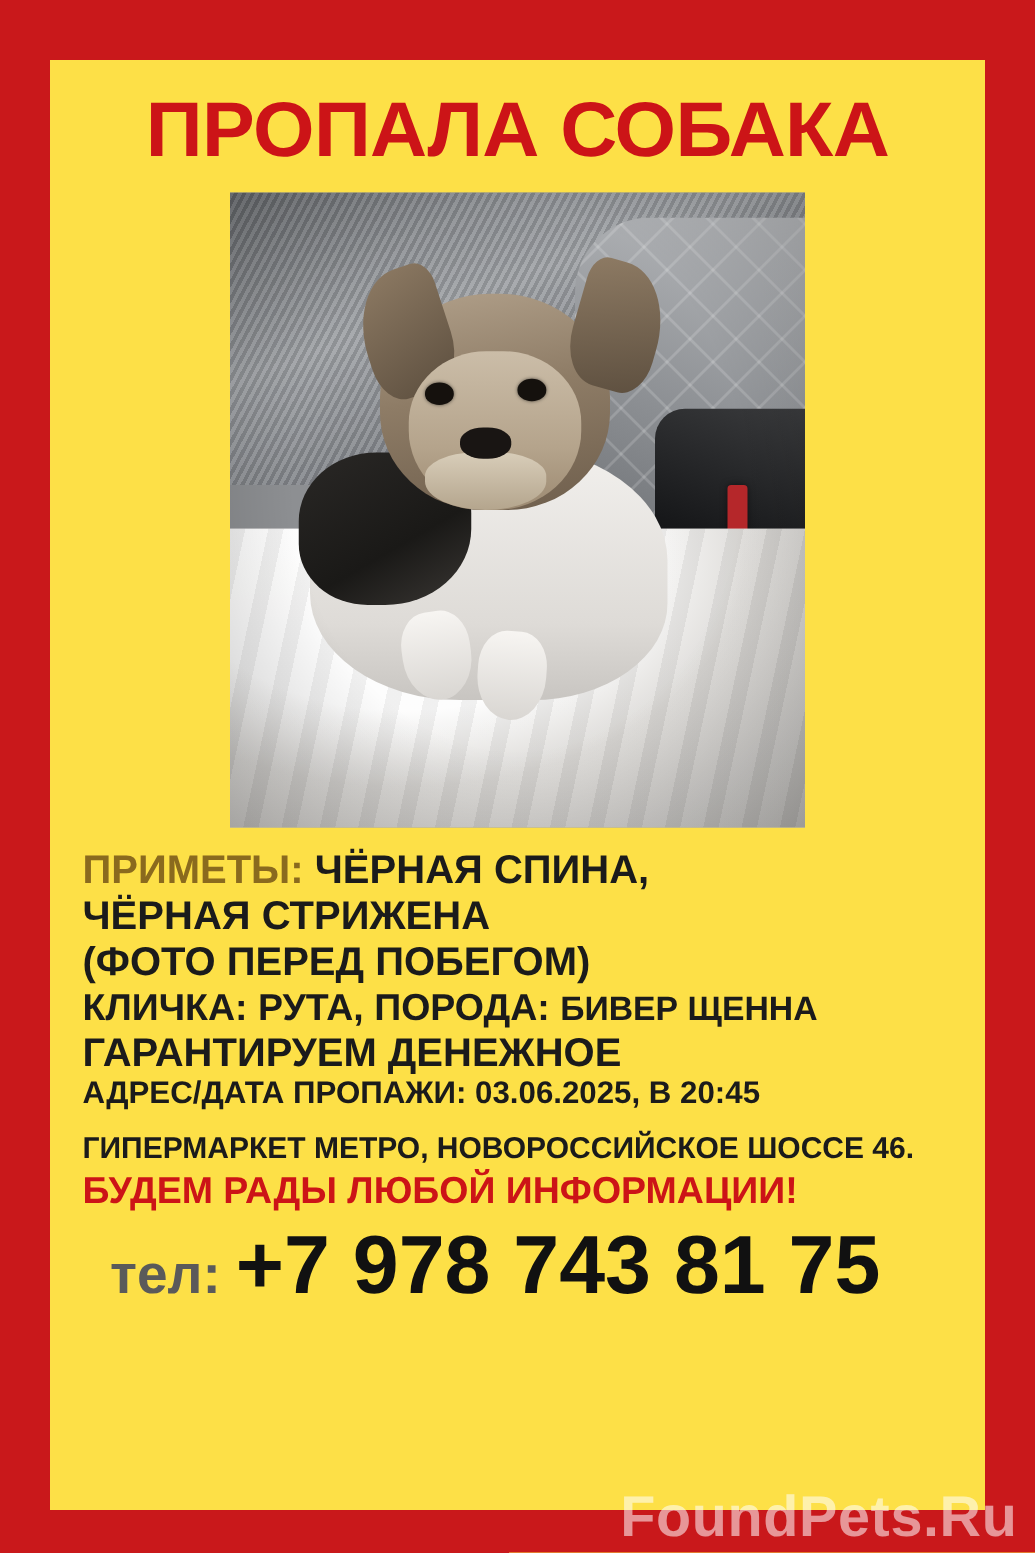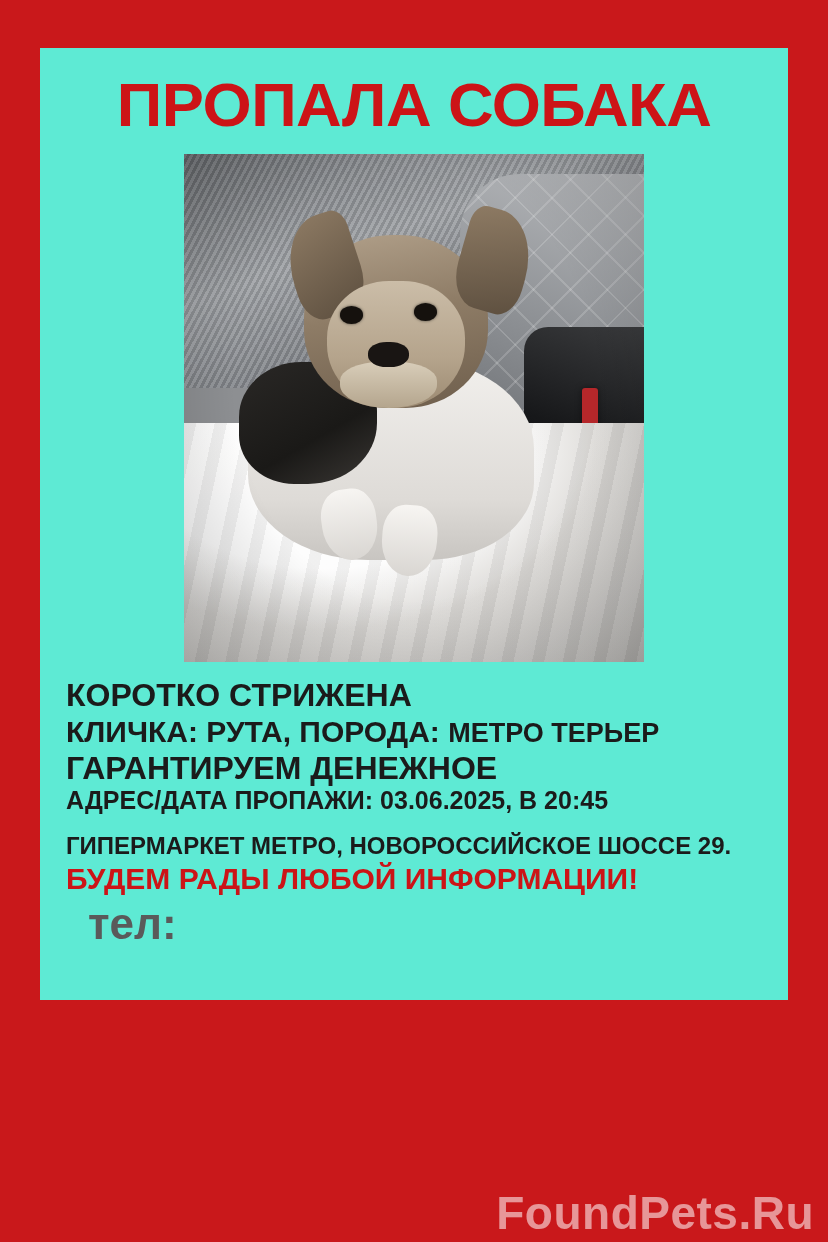--- a/index.html
+++ b/index.html
@@ -13,22 +13,22 @@
     font-family: "Liberation Sans", sans-serif;
     overflow: hidden;
     position: relative;
   }
 
   #poster {
     position: absolute;
     left: 40px;
     top: 48px;
     width: 748px;
-    height: 952px;
-    background: #5eead4;
+    height: 1160px;
+    background: #fde047;
     box-sizing: border-box;
     overflow: hidden;
   }
 
   #title {
     margin: 0;
     padding: 26px 0 6px 0;
     text-align: center;
     color: #cc1417;
     font-size: 62px;
@@ -236,29 +236,35 @@
     <div class="ph-ear-r"></div>
     <div class="ph-face"></div>
     <div class="ph-muzzle"></div>
     <div class="ph-eye-l"></div>
     <div class="ph-eye-r"></div>
     <div class="ph-nose"></div>
     <div class="ph-vignette"></div>
   </div>
 
   <div id="details">
-    <div class="line l-big">КОРОТКО СТРИЖЕНА</div>
+    <div class="line l-primetyi">
+      <span class="lbl">ПРИМЕТЫ:</span>
+      <span>ЧЁРНАЯ СПИНА,</span>
+    </div>
+    <div class="line l-big">ЧЁРНАЯ СТРИЖЕНА</div>
+    <div class="line l-big">(ФОТО ПЕРЕД ПОБЕГОМ)</div>
     <div class="line l-klichka">
-      <span>КЛИЧКА: РУТА, ПОРОДА: </span><span class="small">МЕТРО ТЕРЬЕР</span>
+      <span>КЛИЧКА: РУТА, ПОРОДА: </span><span class="small">БИВЕР ЩЕННА</span>
     </div>
     <div class="line l-reward">ГАРАНТИРУЕМ ДЕНЕЖНОЕ</div>
     <div class="line l-addr">АДРЕС/ДАТА ПРОПАЖИ: 03.06.2025, В 20:45</div>
-    <div class="line l-addr2">ГИПЕРМАРКЕТ МЕТРО, НОВОРОССИЙСКОЕ ШОССЕ 29.</div>
+    <div class="line l-addr2">ГИПЕРМАРКЕТ МЕТРО, НОВОРОССИЙСКОЕ ШОССЕ 46.</div>
     <div class="line l-glad">БУДЕМ РАДЫ ЛЮБОЙ ИНФОРМАЦИИ!</div>
 
     <div id="phone-row">
       <span id="phone-label">тел:</span>
+      <span id="phone-number">+7 978 743 81 75</span>
     </div>
   </div>
 
 </div>
 
 <div id="watermark">FoundPets.Ru</div>
 
 </body></html>

